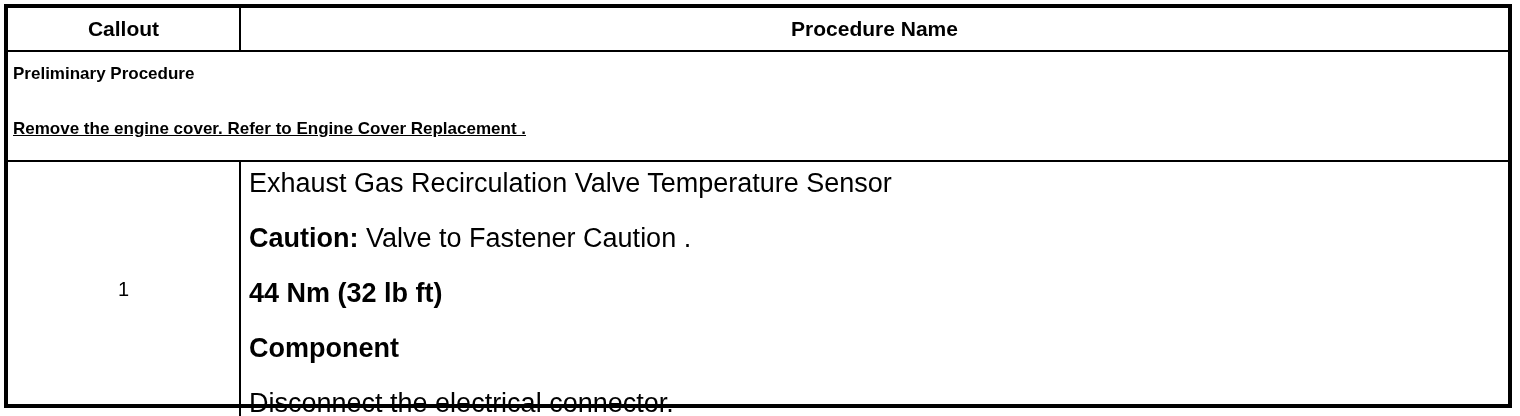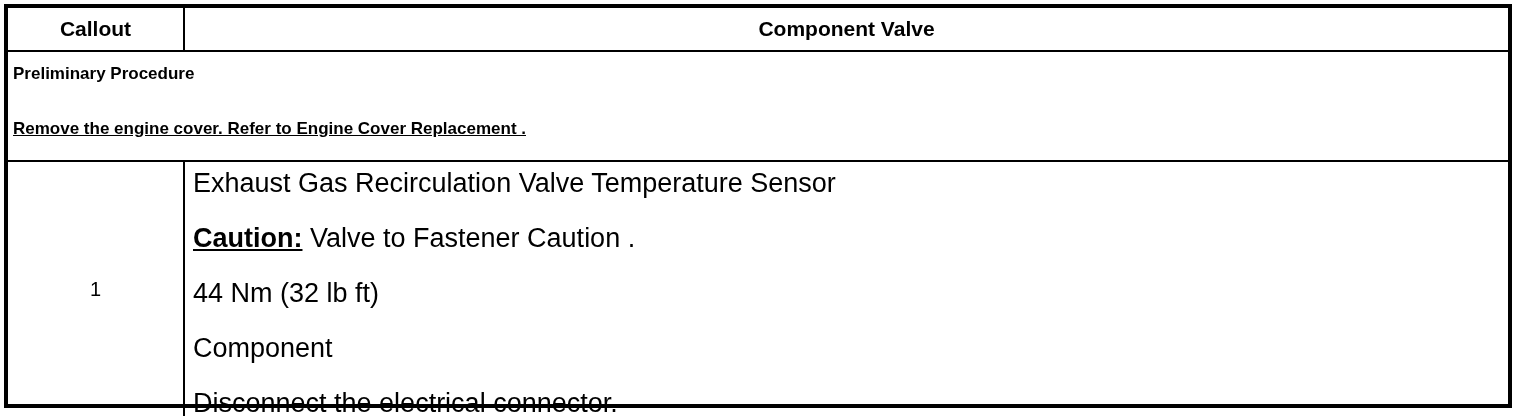--- a/index.html
+++ b/index.html
@@ -33,21 +33,21 @@
     table-layout: fixed;
   }
 
   .tbl td {
     border: 0;
     vertical-align: top;
     padding: 0;
   }
 
   
-  .col-callout { width: 176px; border-radius: 14px; }
+  .col-callout { width: 232px; border-radius: 14px; }
 
   
   .hdr-row td {
     border-bottom: 2px solid #000000;
     height: 42px;
     vertical-align: middle;
   }
   .hdr-row .col-callout {
     border-right: 2px solid #000000;
   }
@@ -93,46 +93,45 @@
   }
 
   .comp-line {
     font-size: 27px;
     line-height: 26px;
     font-weight: normal;
     white-space: nowrap;
     margin-bottom: 29px;
   }
   .comp-line.bold {
-    font-weight: normal;
+    font-weight: bold;
   }
   .comp-line .lead {
     font-weight: bold;
-    text-decoration: underline;
   }
   .comp-line:last-child {
     margin-bottom: 0;
   }
 </style>
 </head>
 <body>
 
 <div class="service-table">
   <table class="tbl">
     <colgroup>
       <col class="col-callout">
       <col class="col-component">
     </colgroup>
     <tbody>
       <tr class="hdr-row">
         <td class="col-callout">
           <div class="hdr-cell-text">Callout</div>
         </td>
         <td class="col-component">
-          <div class="hdr-cell-text">Component Valve</div>
+          <div class="hdr-cell-text">Procedure Name</div>
         </td>
       </tr>
 
       <tr class="prelim-row">
         <td colspan="2">
           <div class="prelim-line">Preliminary Procedure</div>
           <div class="prelim-line second">Remove the engine cover. Refer to Engine Cover Replacement .</div>
         </td>
       </tr>
 

